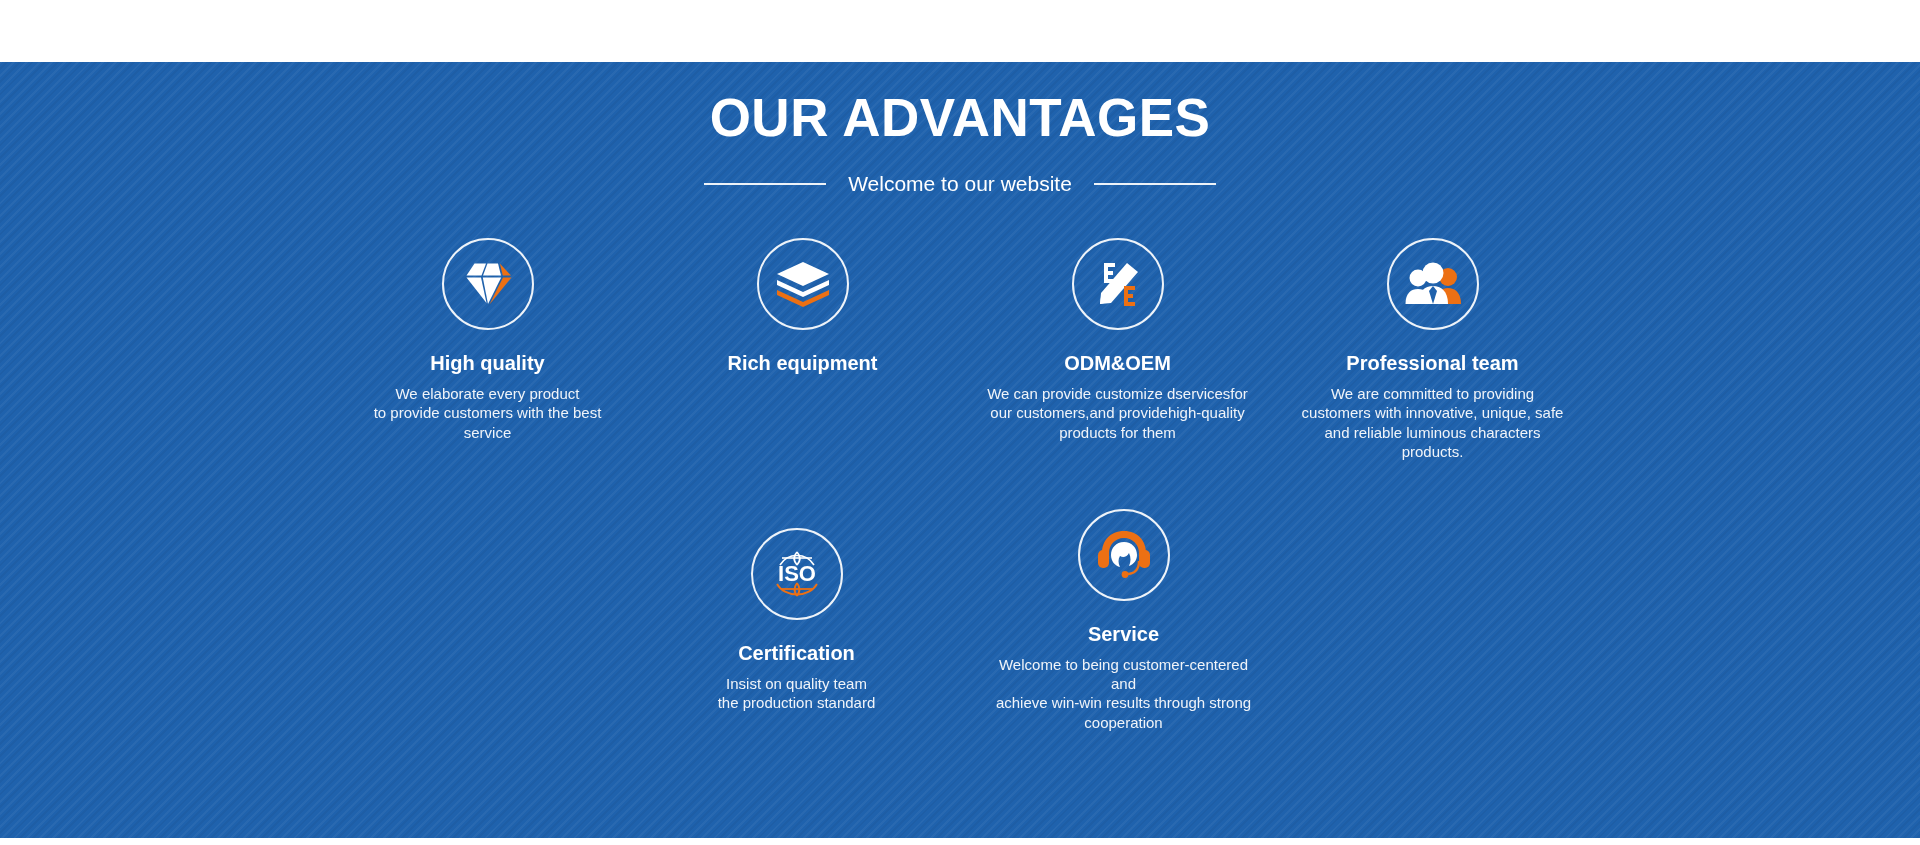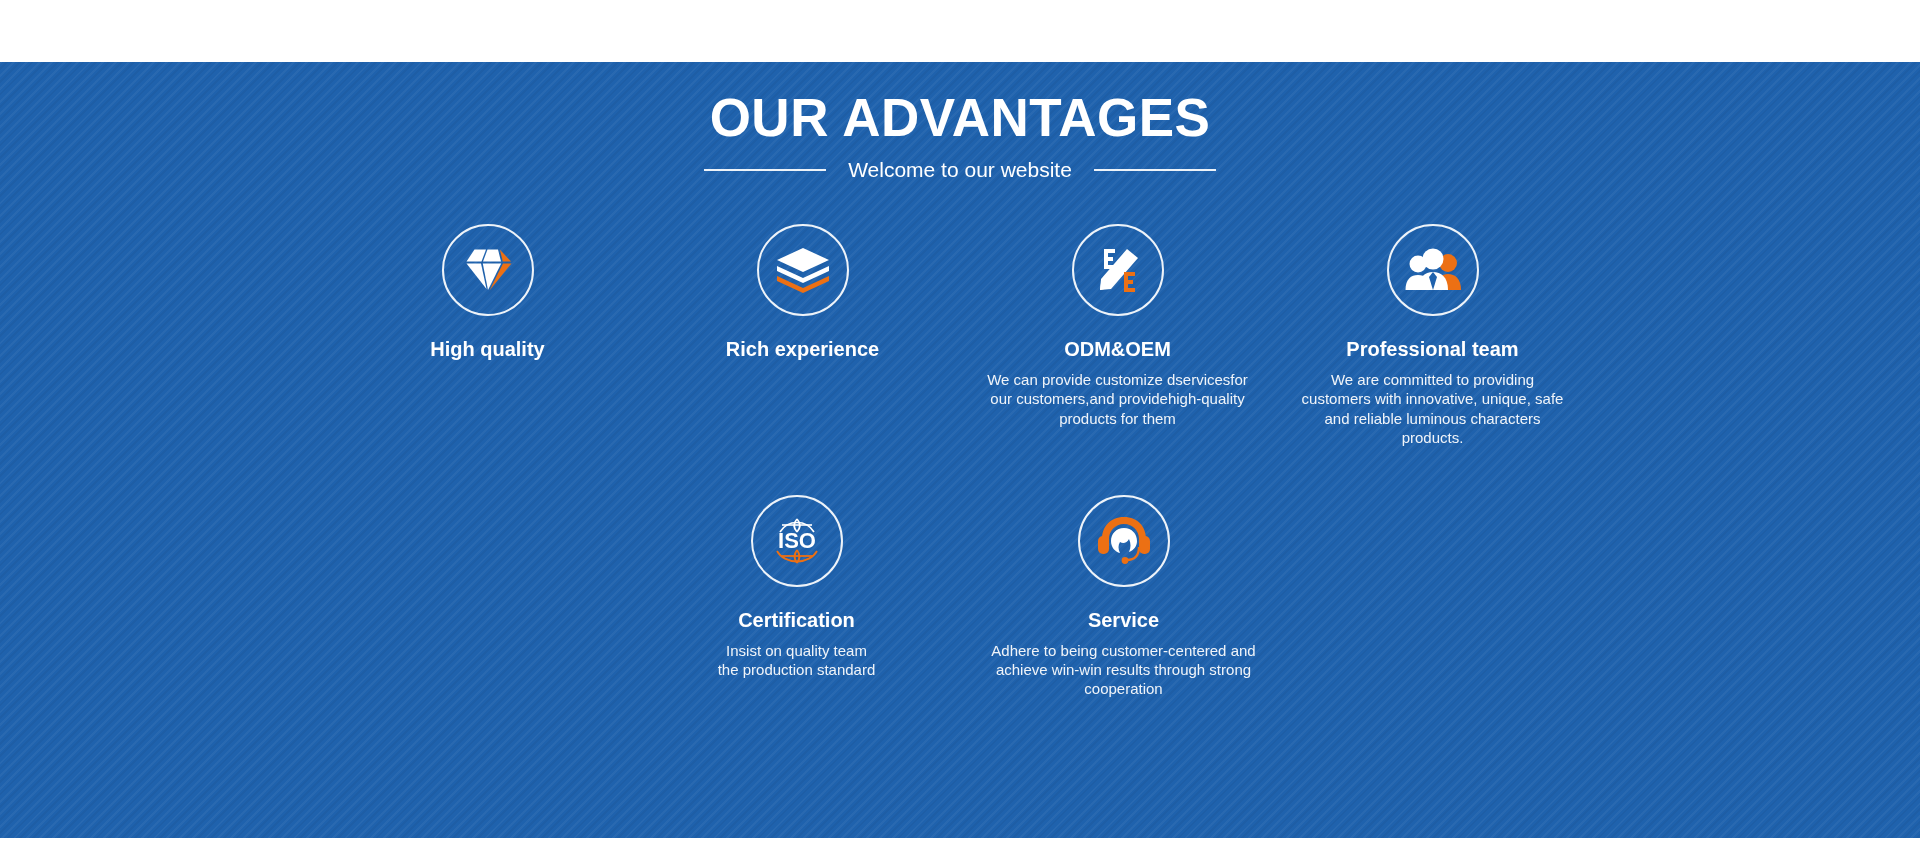--- a/index.html
+++ b/index.html
@@ -49,39 +49,39 @@
     font-weight:bold;
     color:#ffffff;
     letter-spacing:0.5px;
     line-height:1.08;
   }
   .subtitle-row {
     display:flex;
     align-items:center;
     justify-content:center;
     gap:22px;
-    margin-top:12px;
+    margin-top:26px;
   }
   .rule { width:122px; height:2px; background:#ffffff; opacity:0.92; }
   .subtitle-text {
     font-size:21px;
     color:#ffffff;
     font-weight:400;
     white-space:nowrap;
   }
 
   
   .feature-row {
     display:flex;
     justify-content:center;
     align-items:flex-start;
     width:1920px;
   }
   .row-one { margin-top:42px; gap:0px; }
-  .row-two { margin-top:48px; gap:12px; }
+  .row-two { margin-top:48px; gap:12px;align-items:center; }
 
   .feature-card {
     width:315px;
     display:flex;
     flex-direction:column;
     align-items:center;
     text-align:center;
   }
 
   .icon-circle {
@@ -137,31 +137,34 @@
             <path d="M14 4 L42 4 L52 17 L28 46 Z" fill="none"></path>
             <path d="M14.5 4.5 L26 4.5 L21.5 16.5 L6.5 16.5 Z" fill="#ffffff"></path>
             <path d="M27.5 4.5 L38 4.5 L41 16.5 L23 16.5 Z" fill="#ffffff"></path>
             <path d="M39.8 4.5 L51 16.5 L42.8 16.5 Z" fill="#ec7014"></path>
             <path d="M6.5 18.5 L21 18.5 L26.5 44 Z" fill="#ffffff"></path>
             <path d="M22.8 18.5 L41.2 18.5 L28 45 Z" fill="#ffffff"></path>
             <path d="M43 18.5 L51.5 18.5 L29.5 45.5 Z" fill="#ec7014"></path>
           </svg>
         </div>
         <div class="feature-title">High quality</div>
+        <div class="feature-desc">We elaborate every product
+to provide customers with the best
+service</div>
       </div>
 
       <div class="feature-card">
         <div class="icon-circle">
           <svg width="56" height="48" viewBox="0 0 56 48">
             <path d="M28 2 L54 14 L28 26 L2 14 Z" fill="#ffffff"></path>
             <path d="M2 20 L28 32 L54 20 L54 25 L28 37 L2 25 Z" fill="#ffffff"></path>
             <path d="M2 30 L28 42 L54 30 L54 35 L28 47 L2 35 Z" fill="#ec7014"></path>
           </svg>
         </div>
-        <div class="feature-title">Rich experience</div>
+        <div class="feature-title">Rich equipment</div>
       </div>
 
       <div class="feature-card">
         <div class="icon-circle">
           <svg width="54" height="52" viewBox="0 0 54 52">
             <path d="M13 5 L24 5 L24 9 L17 9 L17 13 L22 13 L22 17 L17 17 L17 21 L24 21 L24 25 L13 25 Z" fill="#ffffff"></path>
             <path d="M36 5 L47 14 L20 45 L9 46 L10 35 Z" fill="#ffffff"></path>
             <path d="M9 46 L10 39 L15.5 44.5 Z" fill="#ffffff"></path>
             <path d="M33 28 L44 28 L44 32 L37 32 L37 36 L42 36 L42 40 L37 40 L37 44 L44 44 L44 48 L33 48 Z" fill="#ec7014"></path>
           </svg>
@@ -224,21 +227,21 @@
           <svg width="56" height="54" viewBox="0 0 56 54">
             <path d="M28 3 C14 3 6 13 6 25 L6 32 L13 32 L13 25 C13 17 19 10 28 10 C37 10 43 17 43 25 L43 32 L50 32 L50 25 C50 13 42 3 28 3 Z" fill="#ec7014"></path>
             <rect x="2" y="22" width="11" height="18" rx="5" fill="#ec7014"></rect>
             <rect x="43" y="22" width="11" height="18" rx="5" fill="#ec7014"></rect>
             <path d="M43 33 C43 42 38 46 31 46" stroke="#ec7014" stroke-width="2.4" fill="none"></path>
             <circle cx="29" cy="46.5" r="3.4" fill="#ec7014"></circle>
             <path d="M28 14 C20 14 15 20 15 27 C15 33 19 38 24 39 C22 35 22 31 24 28 C27 30 31 29 33 25 C35 29 35 34 33 38 C38 36 41 32 41 27 C41 20 36 14 28 14 Z" fill="#ffffff"></path>
           </svg>
         </div>
         <div class="feature-title">Service</div>
-        <div class="feature-desc">Adhere to being customer-centered and
+        <div class="feature-desc">Welcome to being customer-centered and
 achieve win-win results through strong
 cooperation</div>
       </div>
 
     </div>
 
   </div>
 
   <div class="bottom-strip"></div>
 

